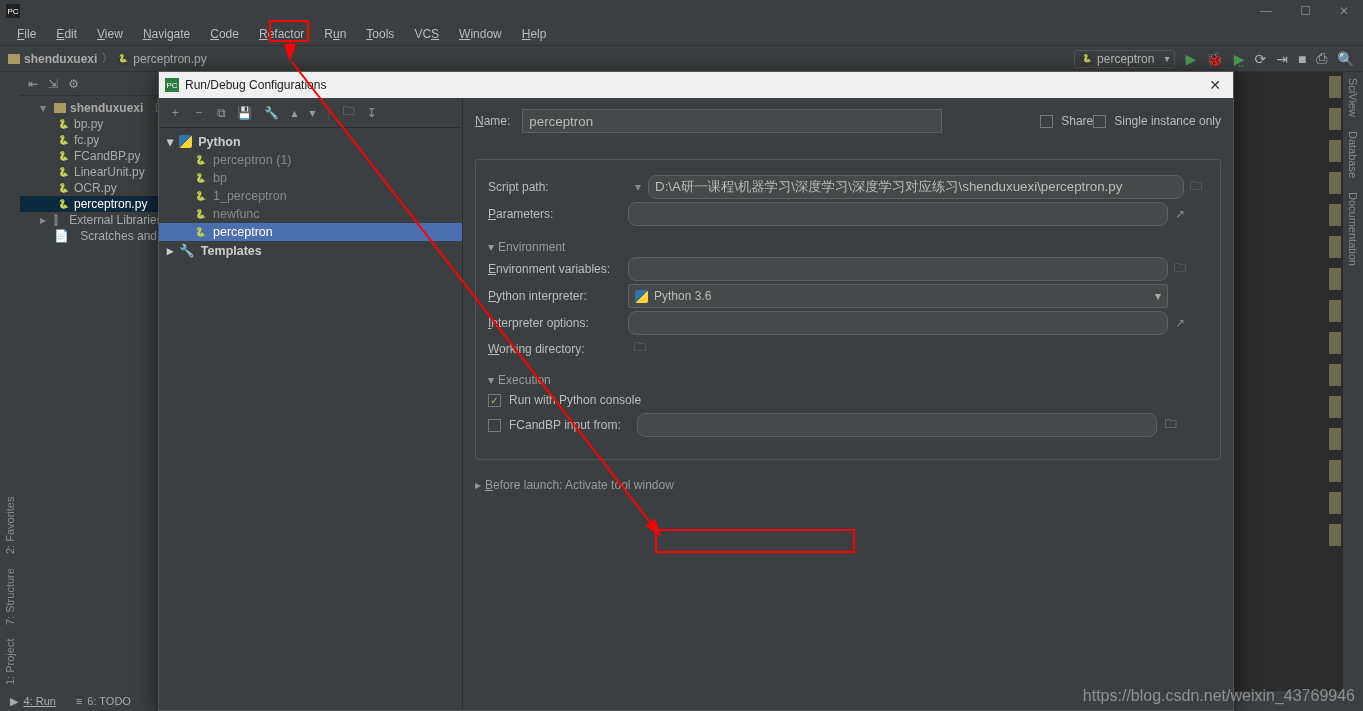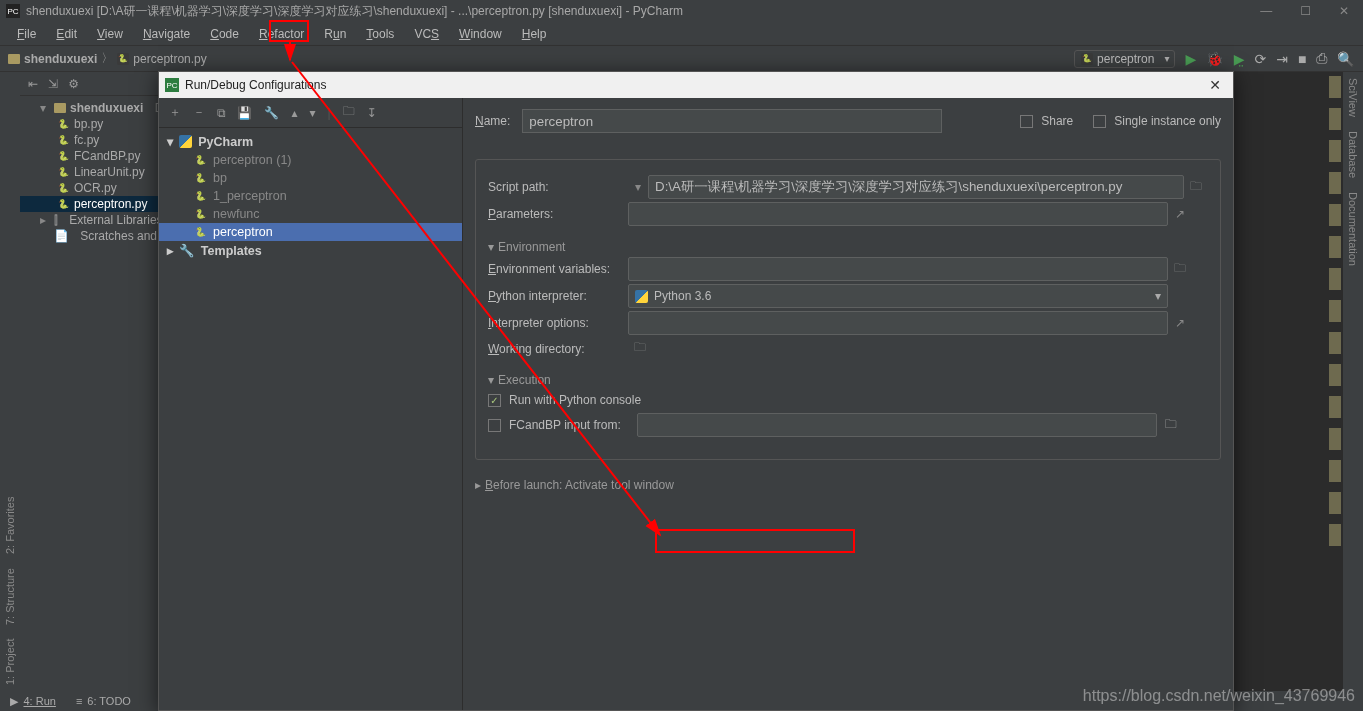--- a/index.html
+++ b/index.html
@@ -59,54 +59,53 @@
   .dlg-left { width:304px; background:#3c3f41; border-right:1px solid #2d2d2d; display:flex; flex-direction:column;}
   .dlg-left-toolbar { height:30px; display:flex; align-items:center; gap:12px; padding:0 10px; color:#9a9a9a; border-bottom:1px solid #2d2d2d;}
   .dlg-tree { padding:4px 0; font-size:12.5px; }
   .dlg-tree-row { display:flex; align-items:center; gap:6px; padding:2px 8px; }
   .dlg-tree-row.top { font-weight:bold; color:#ccc;}
   .dlg-tree-row.ind { padding-left:36px; color:#888;}
   .dlg-tree-row.sel { background:#4b6eaf; color:#fff;}
   .dlg-right { flex:1; padding: 10px 12px; color:#bbb; overflow:auto;}
   .cfg-row { display:flex; align-items:center; margin:3px 0; }
   .cfg-label { width:140px; color:#bbb; }
-  .cfg-input { flex:1; max-width:540px; height:24px; background:#45494a; border:1px solid #5e6060; color:#bbb; padding:0 6px; border-radius:2px; }
+  .cfg-input { flex:1; max-width:540px; height:24px; background:#45494a; border:1px solid #5e6060; color:#bbb; padding:0 6px; border-radius:8px; }
   .cfg-row .tail-icon { width:24px; text-align:center; color:#888;}
   .section-hdr { margin-top:14px; color:#999; display:flex; align-items:center; gap:4px;}
   .pane { border:1px solid #555; border-radius:3px; padding:12px 12px 16px 12px; margin-top:25px;}
   .chk { display:flex; align-items:center; gap:8px; margin:6px 0;}
   .fake-check { width:13px;height:13px;border:1px solid #777;background:#3c3f41;display:flex;align-items:center;justify-content:center;font-size:10px;color:#a9c77c;}
   .fake-check.checked::before { content:"✓"; }
 
   .tabs { border-bottom:1px solid #555; display:flex; gap:18px; padding:0 6px;}
   .tab { padding:6px 0; color:#888; cursor:pointer; }
   .tab.active { color:#ddd; border-bottom:2px solid #5a7db0; }
 
   .name-row { display:flex; align-items:center; gap:12px; margin-bottom:8px;}
   .name-row input { width:420px; height:24px; background:#45494a; border:1px solid #5e6060; color:#bbb; padding:0 6px; }
-  .name-row .right-opts { margin-left:auto; display:flex; gap:20px; align-items:center;}
+  .name-row .right-opts { margin-left:auto; display:flex; gap:0; align-items:center;}
 
   .select-like { display:flex; align-items:center; gap:6px; background:#45494a; border:1px solid #5e6060; height:24px; padding:0 6px; width:540px; border-radius:2px; position:relative;}
   .select-like::after { content:"▾"; position:absolute; right:6px; color:#aaa;}
   .py-logo { width:13px; height:13px; border-radius:2px; background:linear-gradient(135deg,#3572A5 50%,#FFD43B 50%);}
   
   
   .redbox { position:absolute; border:2px solid red; pointer-events:none; }
   .redarrow { position:absolute; pointer-events:none; }
   .minimap { position:absolute; right:22px; top:76px; width:12px; bottom:40px; display:flex; flex-direction:column; gap:10px; }
   .mm-seg { flex: 0 0 auto; height:22px; background:#6e6a4f; }
 
   .watermark { position:absolute; right:8px; bottom:6px; color:rgba(240,240,240,0.45); font-size:16px; }
 </style>
 </head>
 <body>
 
 <div class="titlebar">
   <div class="titlebar-icon">PC</div>
-  <span>shenduxuexi [D:\A研一课程\机器学习\深度学习\深度学习对应练习\shenduxuexi] - ...\perceptron.py [shenduxuexi] - PyCharm</span>
   <div class="title-buttons">
     <span>—</span>
     <span>☐</span>
     <span>✕</span>
   </div>
 </div>
 
 <div class="menubar">
   <div class="menu-item"><span class="underline">F</span>ile</div>
   <div class="menu-item"><span class="underline">E</span>dit</div>
@@ -244,21 +243,21 @@
         <span>▴</span>
         <span>▾</span>
         <span style="color:#555">|</span>
         <span>🗀</span>
         <span>↧</span>
       </div>
       <div class="dlg-tree">
         <div class="dlg-tree-row top">
             <span>▾</span>
             <span class="py-logo"></span>
-            <span>PyCharm</span>
+            <span>Python</span>
           </div>
         <div class="dlg-tree-row ind">
             <span class="icon-pyfile">🐍</span>
             <span>perceptron (1)</span>
           </div>
         <div class="dlg-tree-row ind">
             <span class="icon-pyfile">🐍</span>
             <span>bp</span>
           </div>
         <div class="dlg-tree-row ind">

